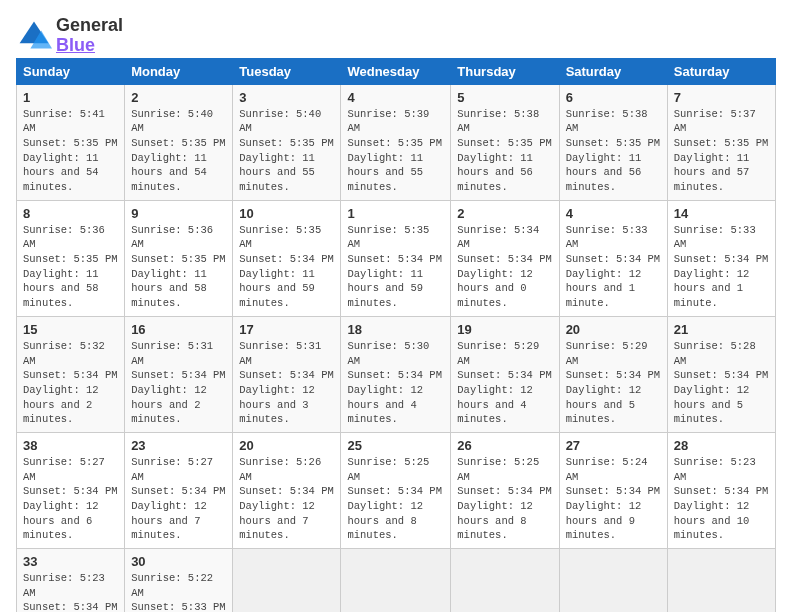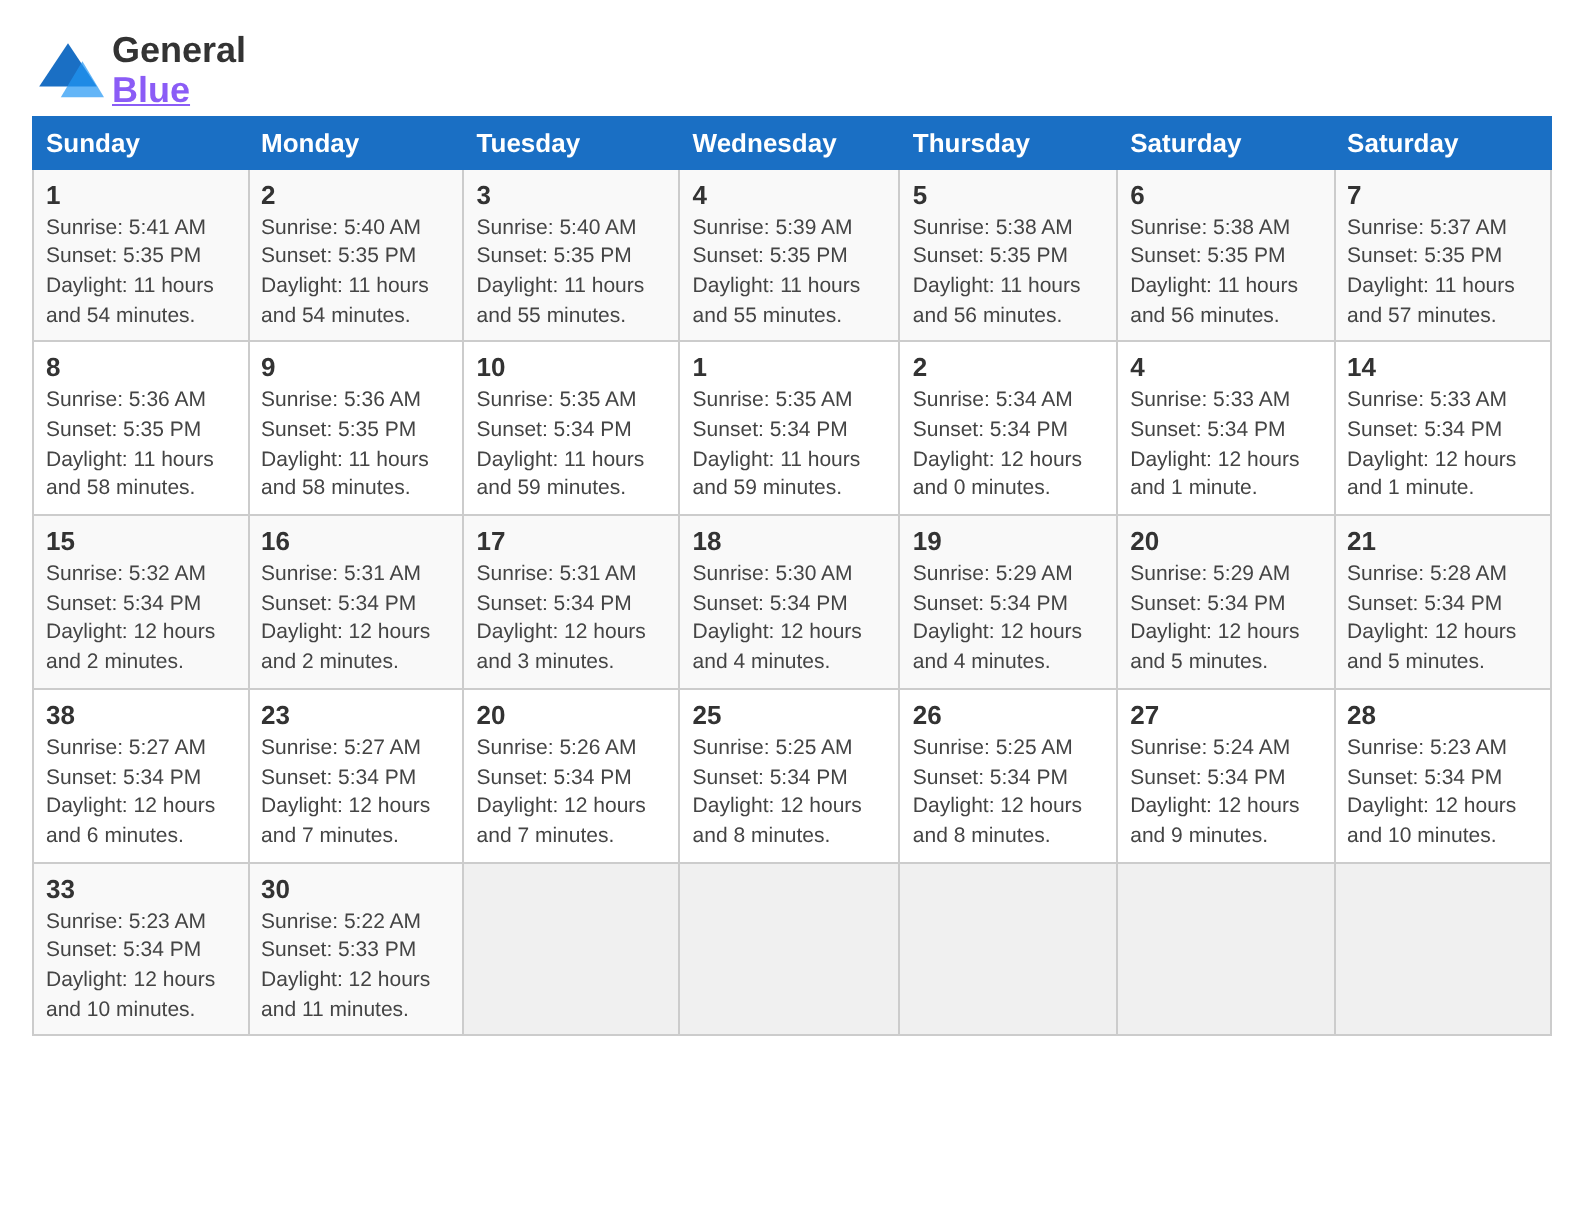--- a/index.html
+++ b/index.html
@@ -79,20 +79,21 @@
       font-size: 13px;
       font-weight: bold;
       color: #333;
       display: block;
       margin-bottom: 2px;
     }
     .day-info {
       color: #444;
       font-size: 10.5px;
       line-height: 1.4;
+      font-family: Liberation Mono, monospace;
     }
     .empty-cell {
       background: #f0f0f0 !important;
     }
   </style>
 </head>
 <body>
 
 <div class="header">
   <div class="logo">

